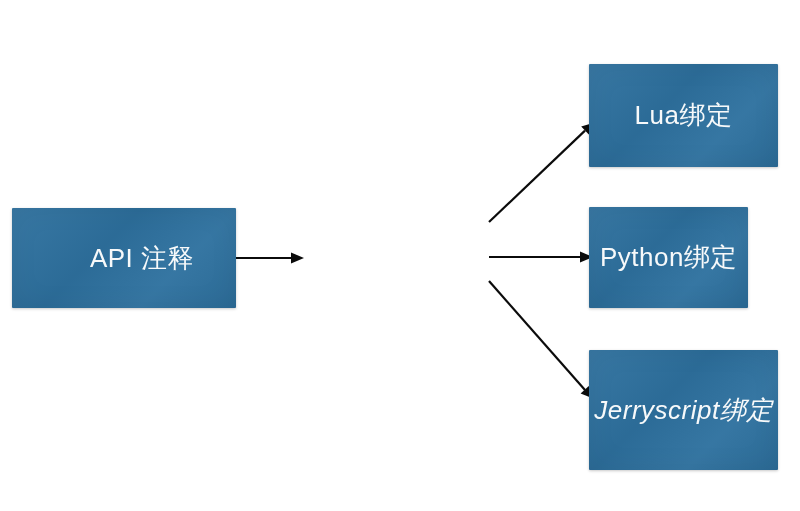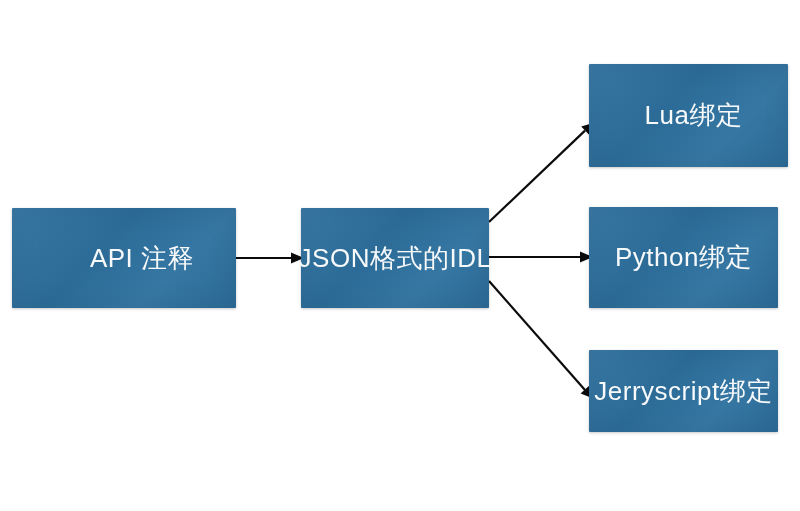--- a/index.html
+++ b/index.html
@@ -76,29 +76,26 @@
     <g>
       <line class="edge-line" x1="489" y1="281" x2="585" y2="390"></line>
       <polygon class="edge-head" points="592,398 580.6,393.5 588.8,386.1"></polygon>
     </g>
   </svg>
 
   <div class="node" style="left:12px;  top:208px; width:188px; height:100px;padding-left:36px;">
     <span class="node-label">API 注释</span>
   </div>
 
-  <div class="node" style="left:301px; top:208px; width:188px; height:100px;">
-    <span class="node-label">JSON格式的IDL</span>
-  </div>
 
-  <div class="node" style="left:589px; top:64px;  width:189px; height:103px;padding-left:10px;">
+  <div class="node" style="left:589px; top:64px;  width:189px; height:103px;">
     <span class="node-label">Lua绑定</span>
   </div>
 
-  <div class="node" style="left:589px; top:207px; width:189px; height:101px;">
+  <div class="node" style="left:589px; top:207px; width:159px; height:101px;">
     <span class="node-label">Python绑定</span>
   </div>
 
-  <div class="node" style="left:589px; top:350px; width:189px; height:82px;">
+  <div class="node" style="left:589px; top:350px; width:189px; height:120px;font-style:italic;">
     <span class="node-label">Jerryscript绑定</span>
   </div>
 
 </div>
 
 </body></html>

